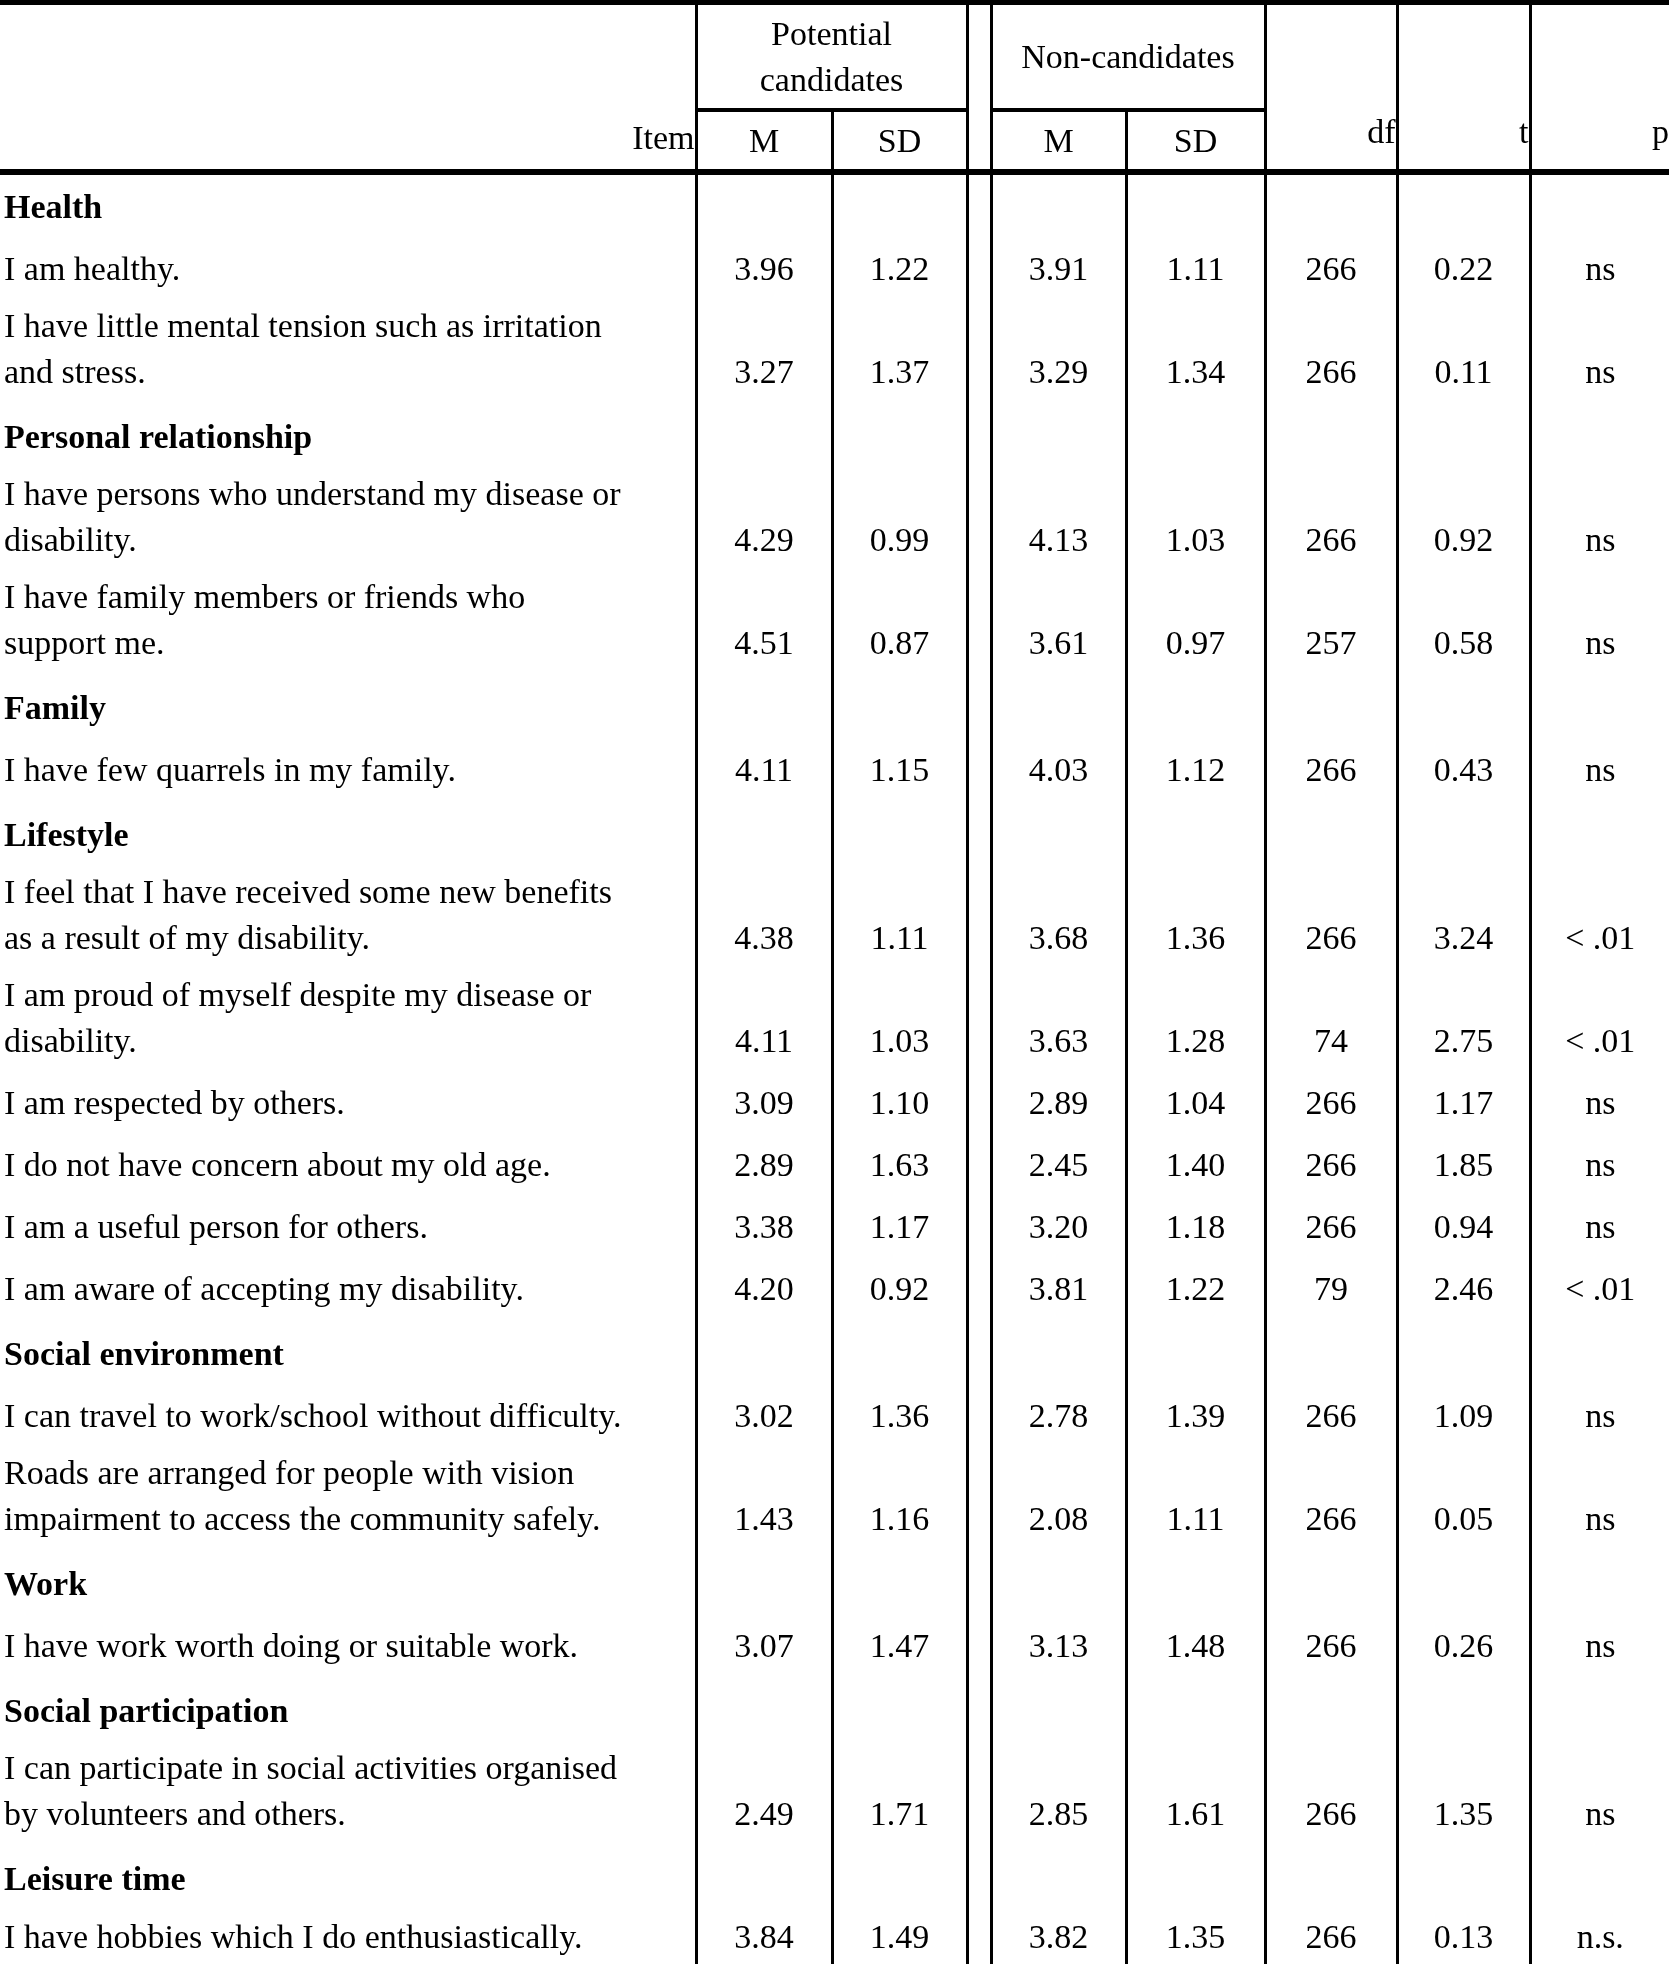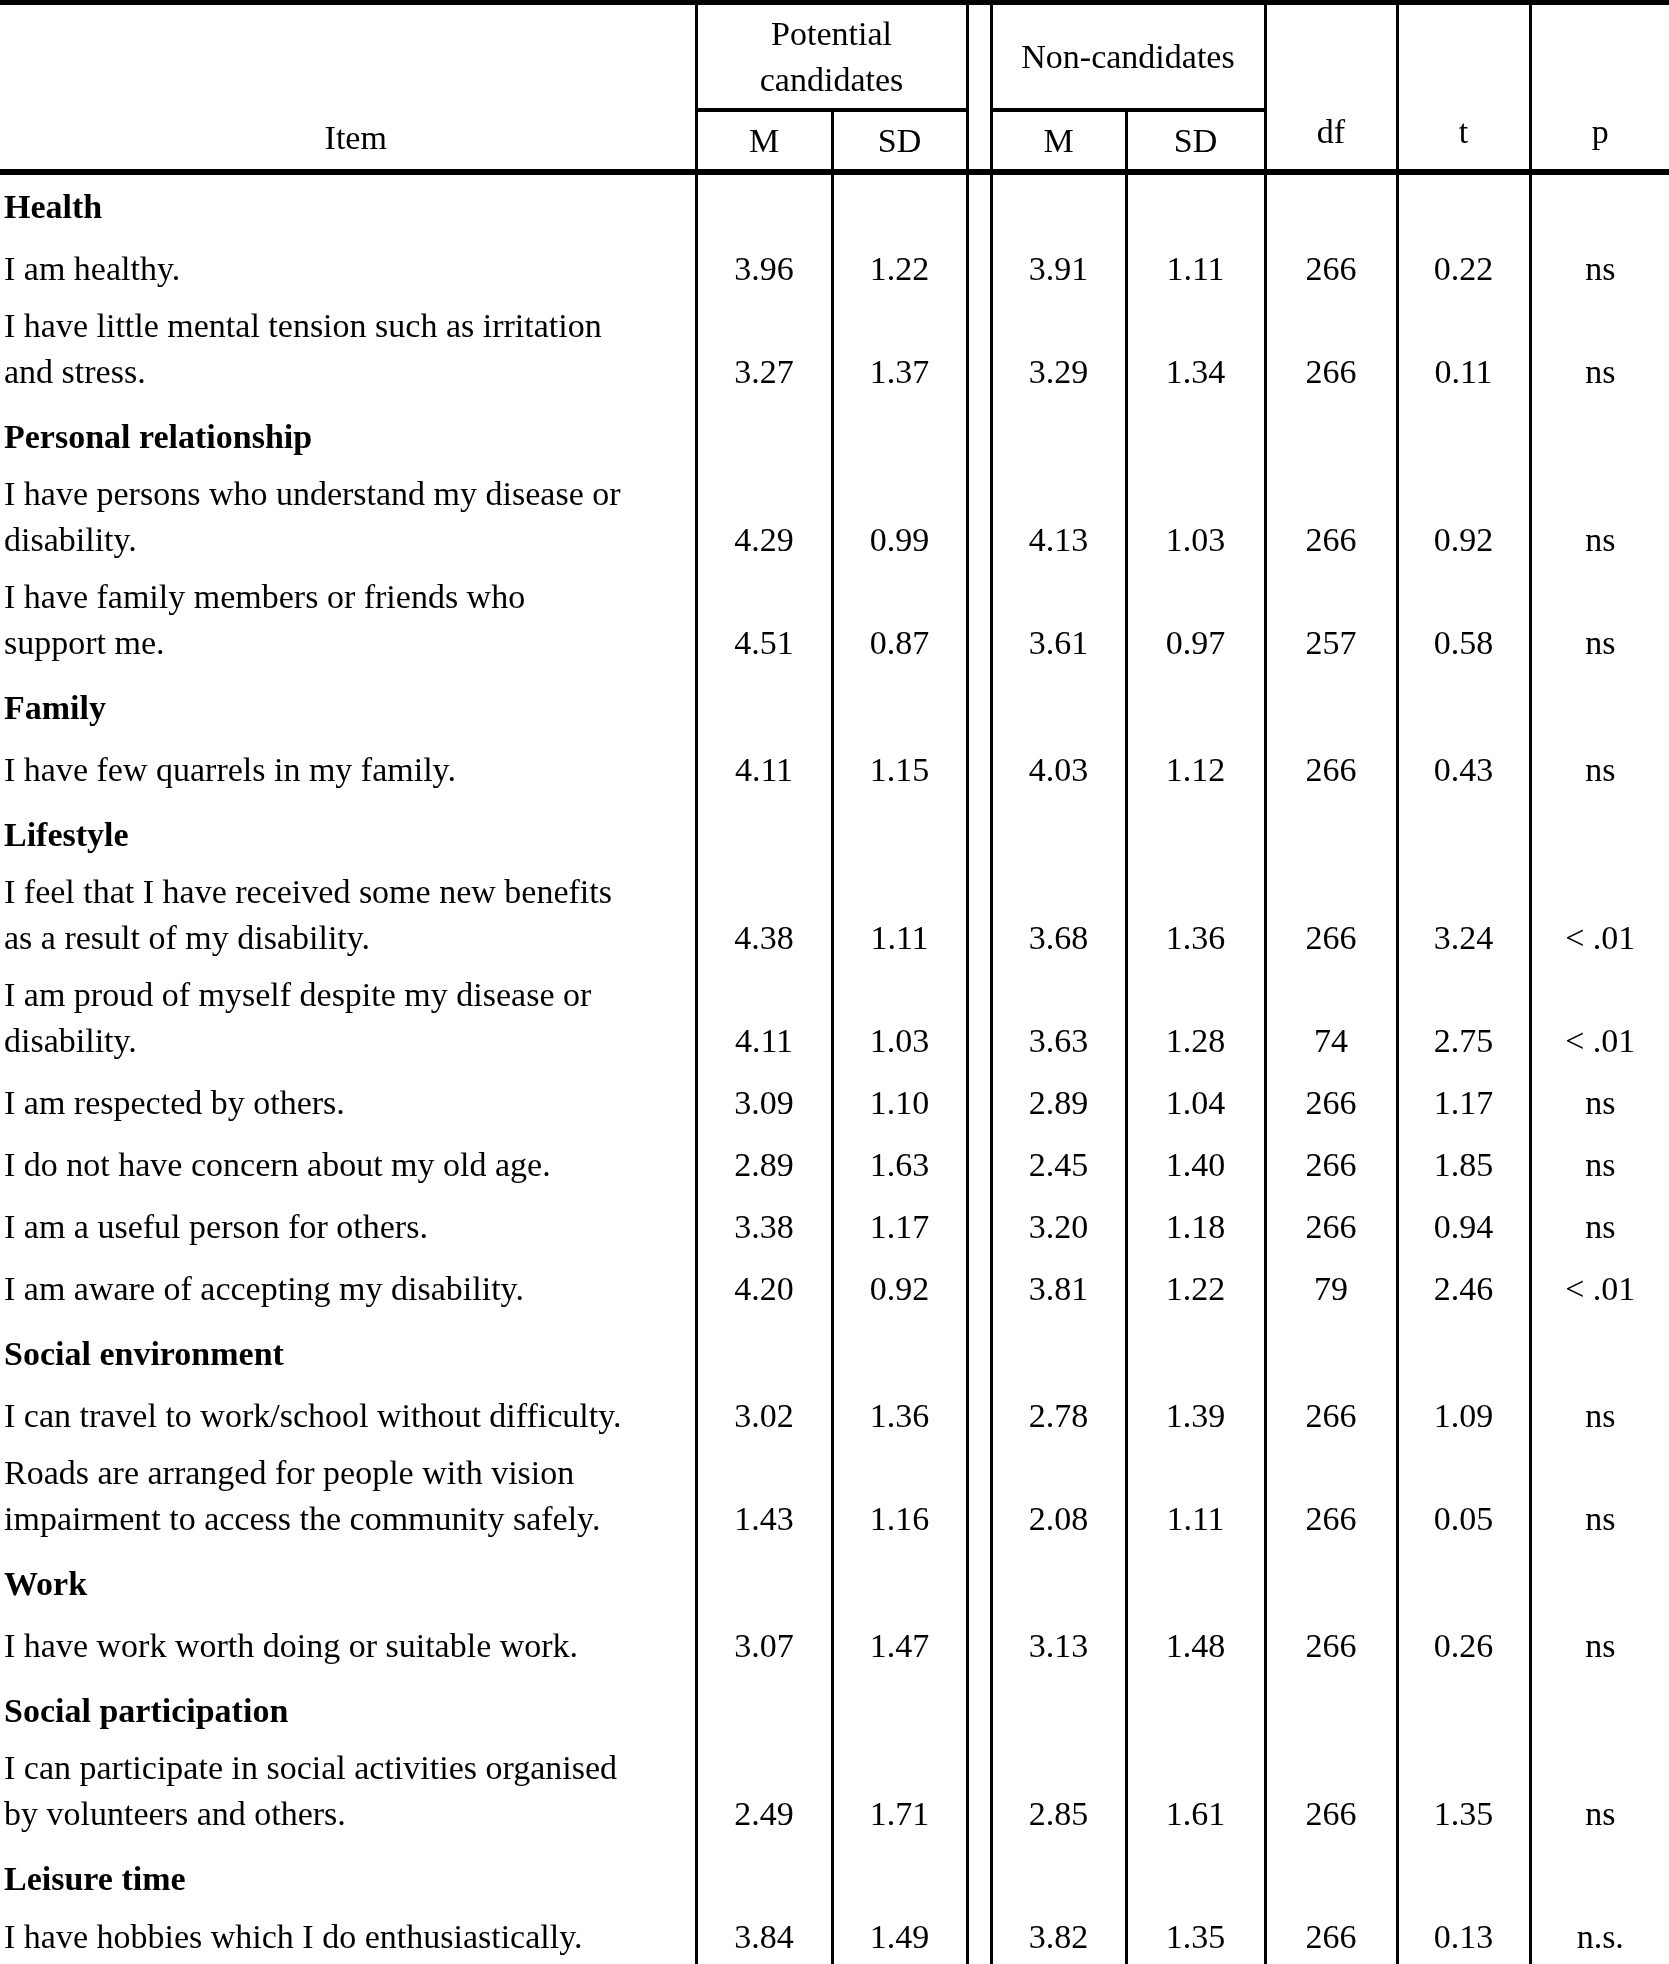--- a/index.html
+++ b/index.html
@@ -36,27 +36,27 @@
     vertical-align: middle;
     white-space: pre-line;
     height: 103px;
   }
   tr.hdr2 th {
     height: 57px;
     text-align: center;
     vertical-align: middle;
   }
   th.item-head {
-    text-align: center;
+    text-align: right;
     padding-left: 17px;
     padding-bottom: 8px;
     vertical-align: bottom;
   }
   th.stat-head {
-    text-align: center;
+    text-align: right;
     vertical-align: bottom;
     padding-bottom: 14px;
   }
   .under-header { border-bottom: 6px solid #000; }
   
   td.item {
     text-align: left;
     padding-left: 4px;
     padding-bottom: 7px;
     white-space: pre-line;

